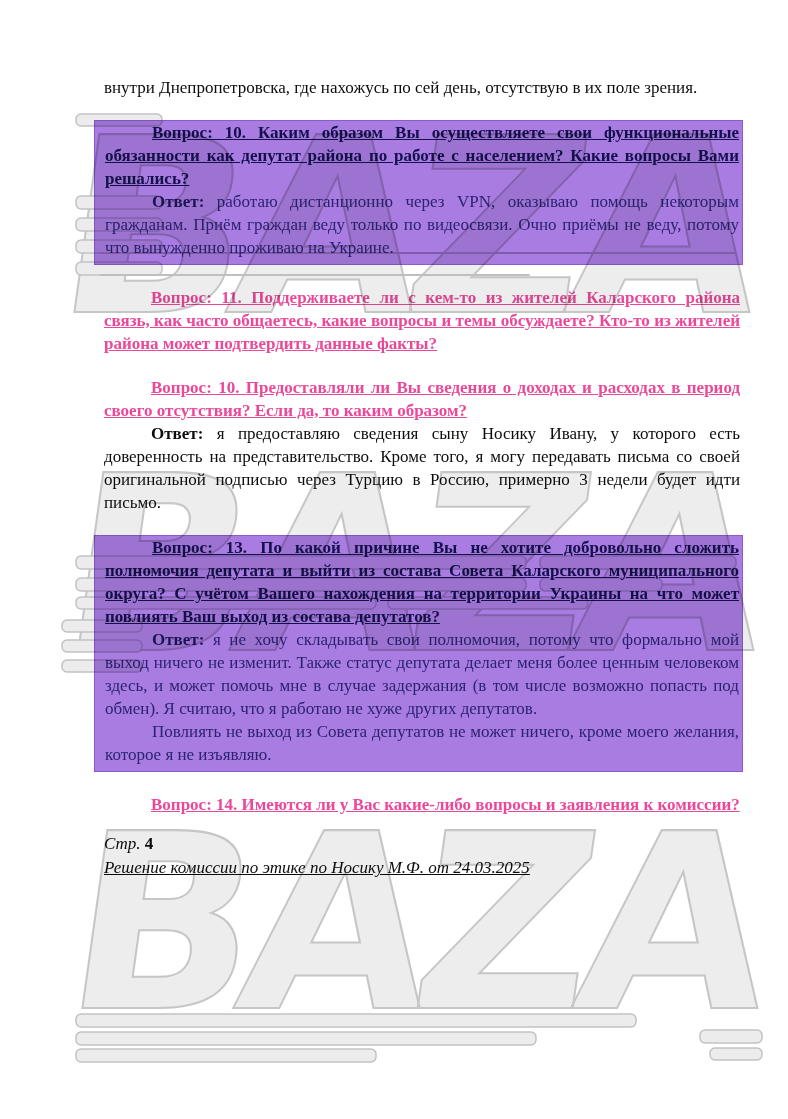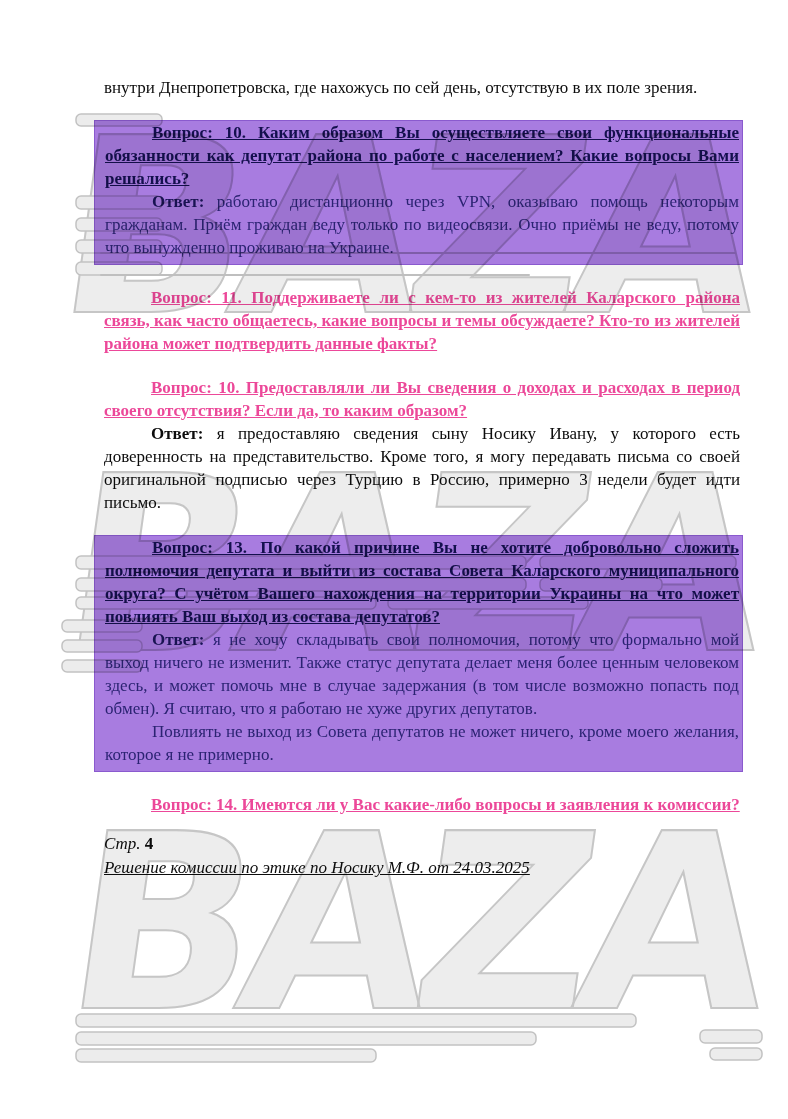--- a/index.html
+++ b/index.html
@@ -79,21 +79,21 @@
     </div>
 
     <div class="qa-block">
       <p class="question indent">Вопрос: 10. Предоставляли ли Вы сведения о доходах и расходах в период своего отсутствия? Если да, то каким образом?</p>
       <p class="answer indent"><span class="ans-label">Ответ:</span> <span>я предоставляю сведения сыну Носику Ивану, у которого есть доверенность на представительство. Кроме того, я могу передавать письма со своей оригинальной подписью через Турцию в Россию, примерно 3 недели будет идти письмо.</span></p>
     </div>
 
     <div class="qa-block hl">
       <p class="question indent">Вопрос: 13. По какой причине Вы не хотите добровольно сложить полномочия депутата и выйти из состава Совета Каларского муниципального округа? С учётом Вашего нахождения на территории Украины на что может повлиять Ваш выход из состава депутатов?</p>
       <p class="answer indent"><span class="ans-label">Ответ:</span> <span>я не хочу складывать свои полномочия, потому что формально мой выход ничего не изменит. Также статус депутата делает меня более ценным человеком здесь, и может помочь мне в случае задержания (в том числе возможно попасть под обмен). Я считаю, что я работаю не хуже других депутатов.</span></p>
-      <p class="answer indent">Повлиять не выход из Совета депутатов не может ничего, кроме моего желания, которое я не примерно.</p>
+      <p class="answer indent">Повлиять не выход из Совета депутатов не может ничего, кроме моего желания, которое я не изъявляю.</p>
     </div>
 
     <div class="qa-block">
       <p class="question indent">Вопрос: 14. Имеются ли у Вас какие-либо вопросы и заявления к комиссии?</p>
     </div>
 
     <div class="footer">
       <p class="pageline"><span class="page-label">Стр.</span> <span class="page-num">4</span></p>
       <p class="footer-note">Решение комиссии по этике по Носику М.Ф. от 24.03.2025</p>
     </div>

